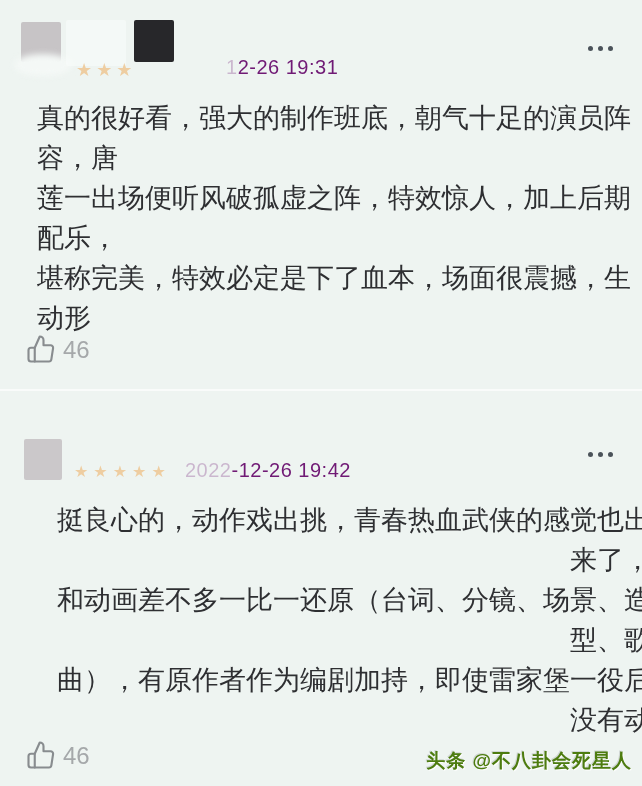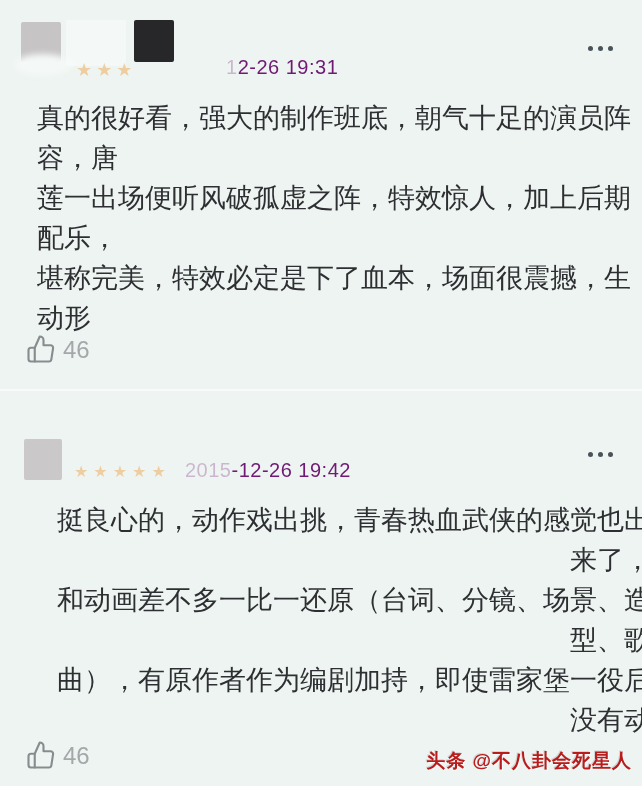--- a/index.html
+++ b/index.html
@@ -104,21 +104,21 @@
     background: rgba(255, 255, 255, 0.65);
   }
 
   .watermark {
     position: absolute;
     right: 10px;
     top: 748px;
     font-size: 19px;
     font-weight: 700;
     letter-spacing: 1px;
-    color: #b91c1c;
+    color: #4d7c0f;
     text-shadow: 1px 1px 1px #ffffff, -1px -1px 0 rgba(120,128,128,0.25);
     white-space: nowrap;
   }
 </style>
 </head>
 <body>
 
 <div class="page">
 
   <div>
@@ -155,21 +155,21 @@
     </div>
   </div>
 
   <div class="divider" style="top:389px;"></div>
 
   <div>
 
     <div class="avatar-sq" style="left:24px; top:439px; width:38px; height:41px; background:#cbc8ca;"></div>
     <div class="stars stars-2">★★★★★</div>
     <div class="timestamp" style="left:185px; top:459px;">
-      <span class="ts-faded">2015</span><span>-12-26 19:42</span>
+      <span class="ts-faded">2022</span><span>-12-26 19:42</span>
     </div>
     <div class="more-btn" style="left:584px; top:446px;">
       <span class="dot"></span>
       <span class="dot"></span>
       <span class="dot"></span>
     </div>
 
     <div class="body-text" style="top:500px; height:240px;text-align:right;">
       <span class="main">挺良心的，动作戏出挑，青春热血武侠的感觉也出来了，
 和动画差不多一比一还原（台词、分镜、场景、造型、歌

